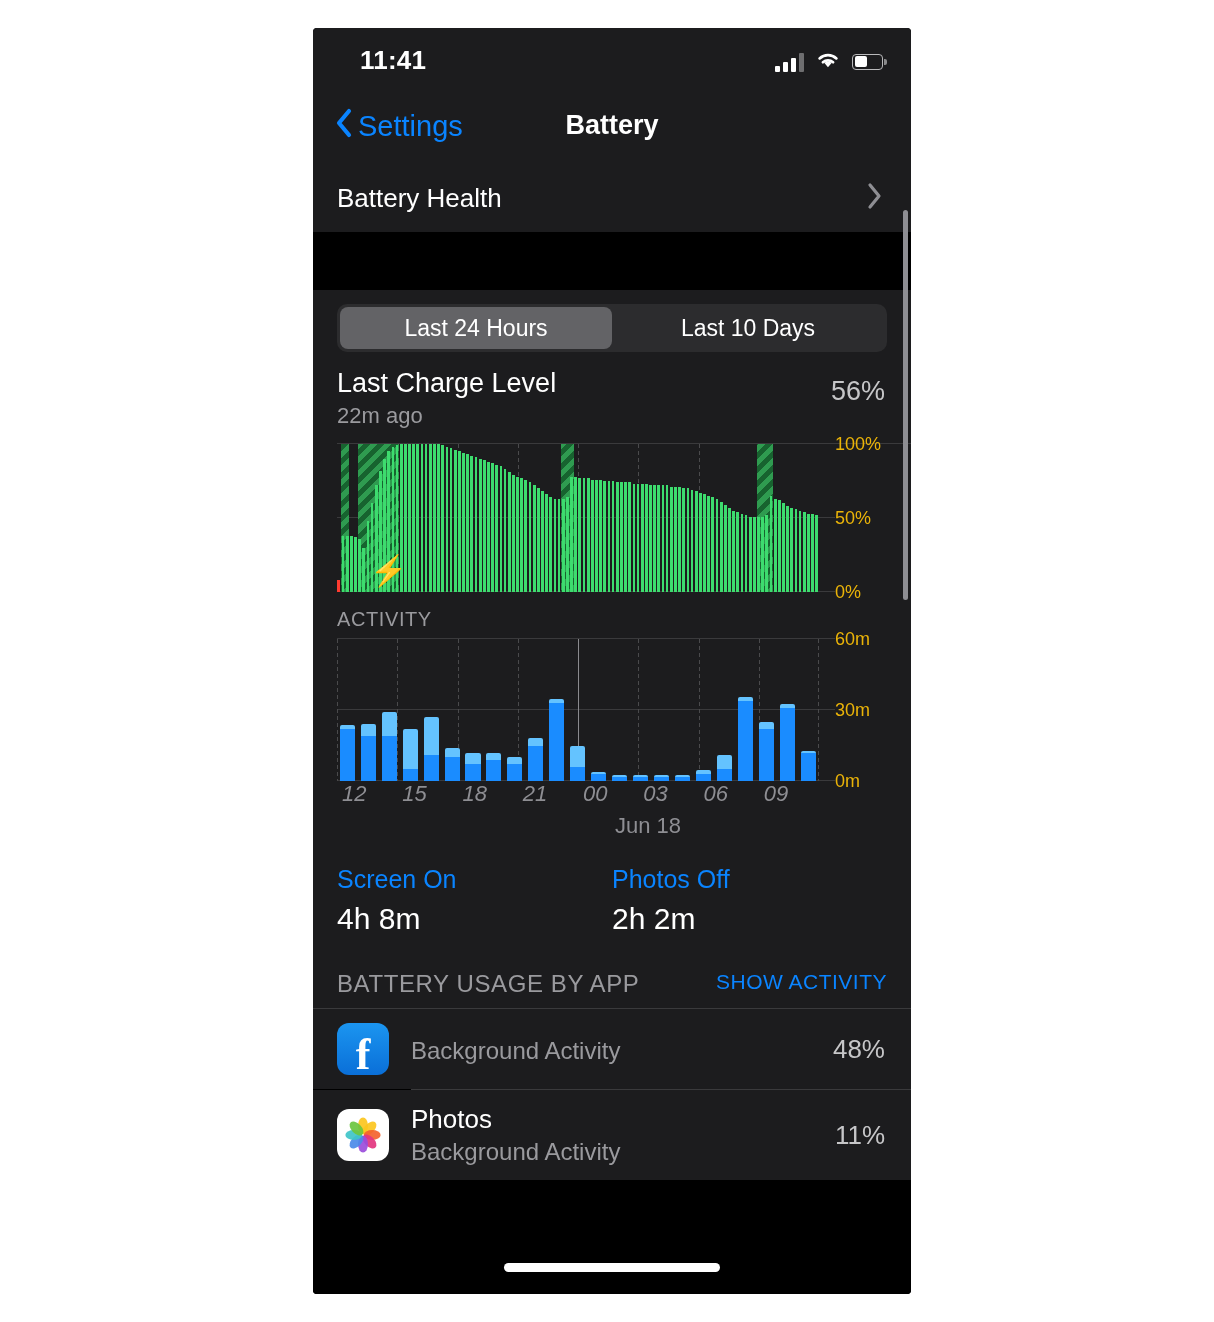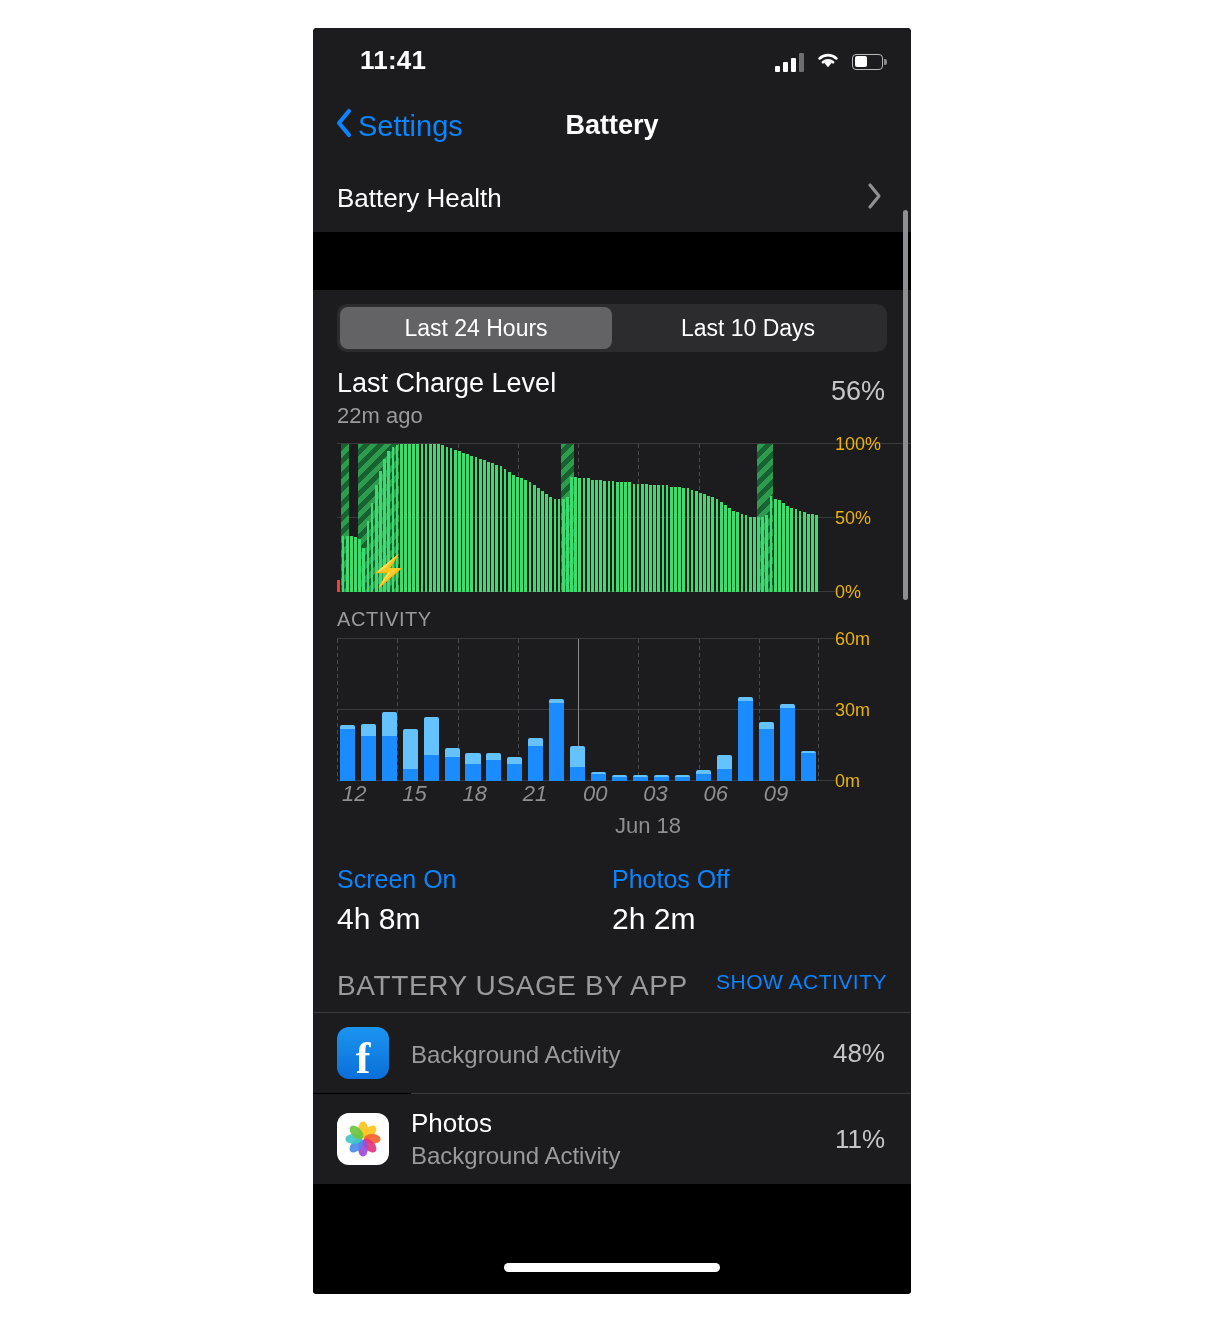--- a/index.html
+++ b/index.html
@@ -119,21 +119,21 @@
   .daylab { position: relative; height: 30px; }
   .daylab span { position: absolute; color: #8e8e93; font-size: 22px; }
 
   
   .sofs { display: flex; padding: 22px 24px 10px 24px; }
   .sofs .col { width: 50%; }
   .sofs .k { color: #0a84ff; font-size: 25px; }
   .sofs .v { color: #ffffff; font-size: 30px; margin-top: 8px; }
 
   .usage-hdr { position: relative; padding: 24px 24px 10px 24px; }
-  .usage-hdr .l { color: #9a9a9e; font-size: 28px; letter-spacing: .6px; }
+  .usage-hdr .l { color: #9a9a9e; font-size: 24px; letter-spacing: .6px; }
   .usage-hdr .r { position: absolute; right: 24px; top: 24px; color: #0a84ff; font-size: 21px; letter-spacing: .5px; }
 
   .app-row { position: relative; display: flex; align-items: center; padding: 14px 24px 14px 24px; background: #1c1c1e; }
   .app-icon { width: 52px; height: 52px; border-radius: 12px; flex: none; position: relative; overflow: hidden; }
   .app-txt { margin-left: 22px; }
   .app-name { color: #ffffff; font-size: 26px; }
   .app-sub { color: #9a9a9e; font-size: 24px; margin-top: 3px; }
   .app-pct { position: absolute; right: 26px; top: 50%; transform: translateY(-50%); color: #c6c6c8; font-size: 26px; }
   .app-sep { height: 1px; background: #3a3a3c; margin-left: 98px; }
 

